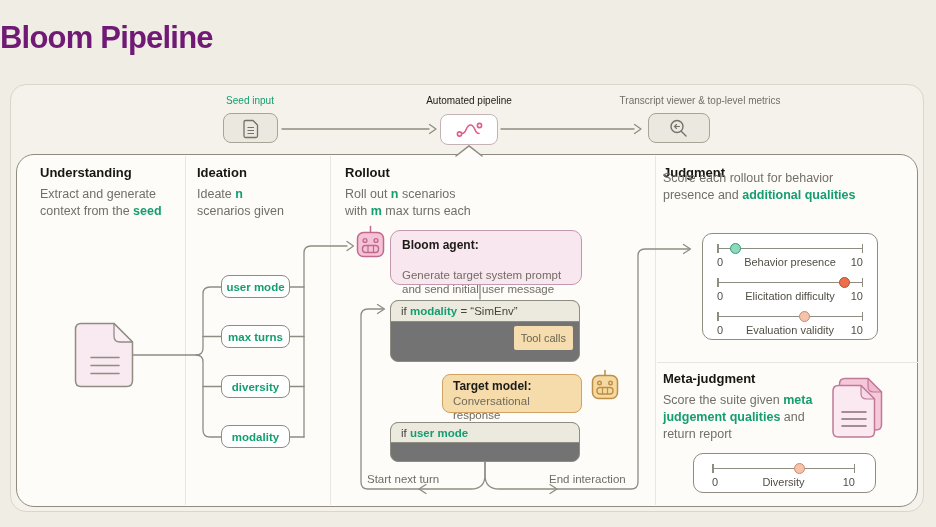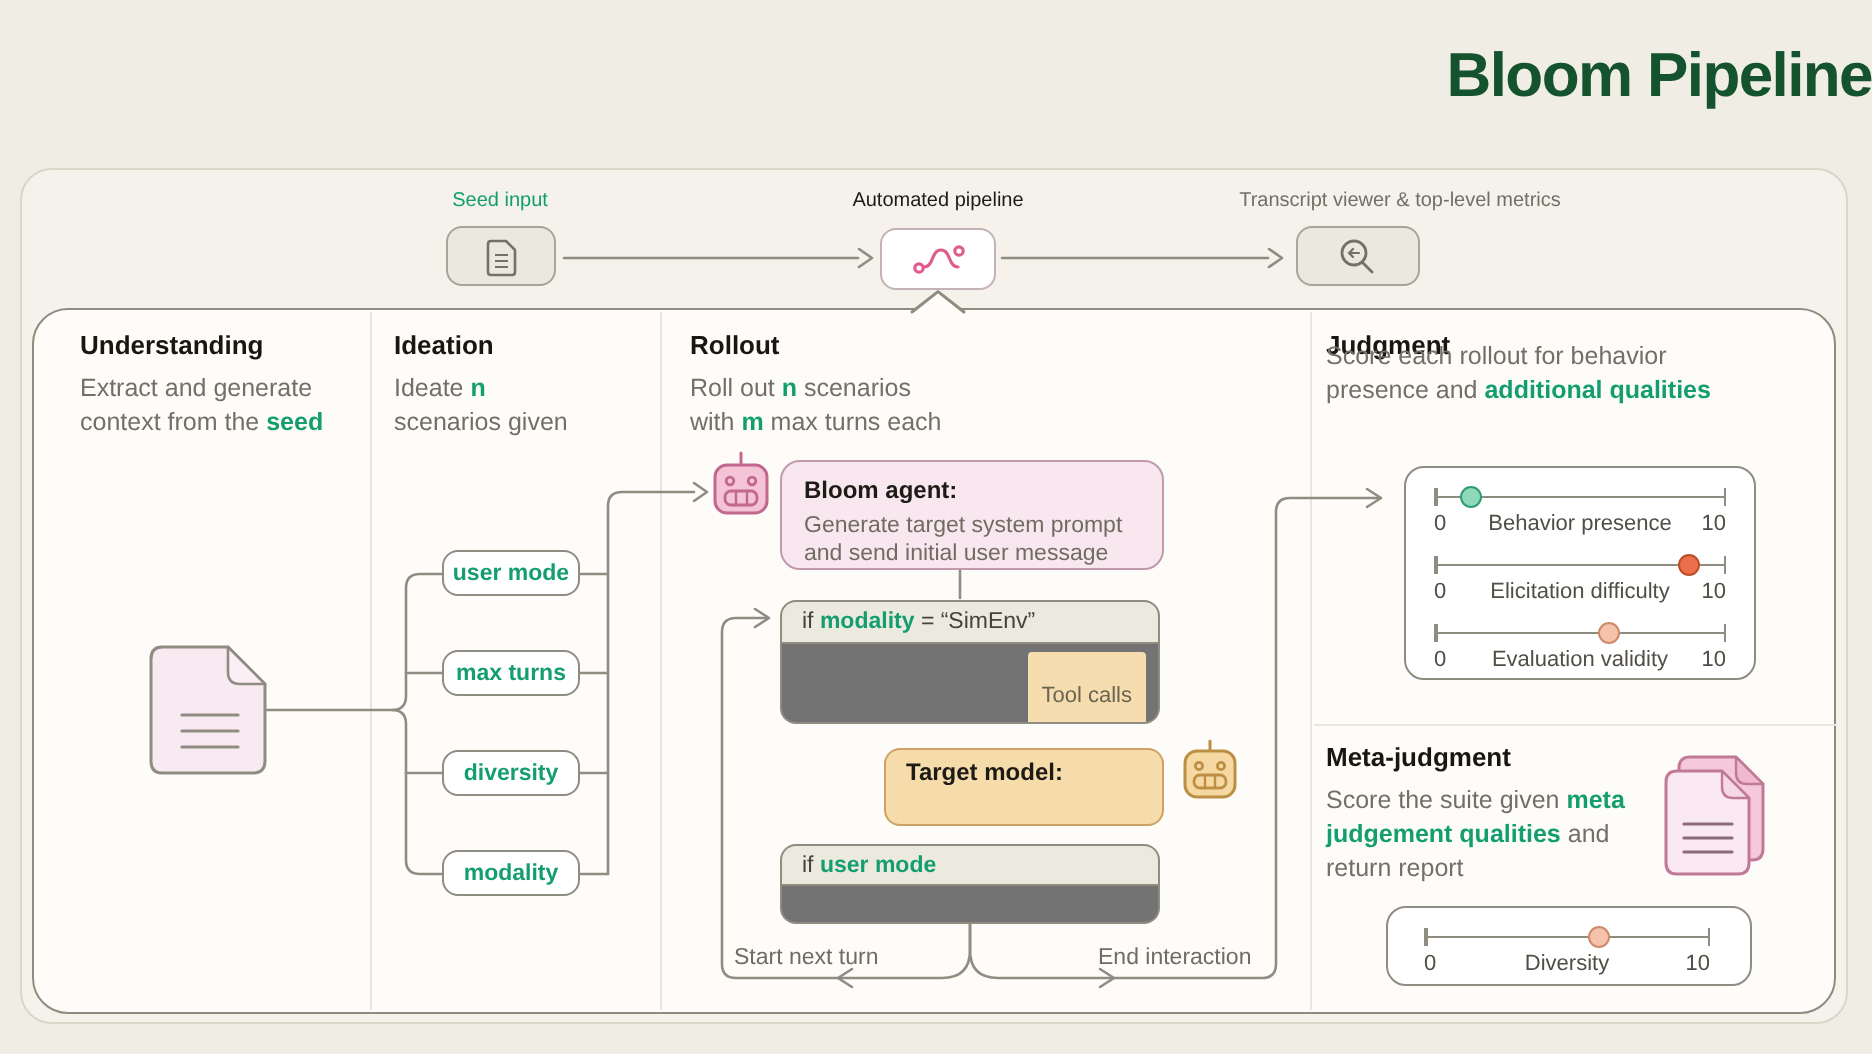--- a/index.html
+++ b/index.html
@@ -3,39 +3,39 @@
 <meta charset="utf-8">
 <style>
   :root{
     --green:#149e70; --line:#8f8c81; --ink:#17160f; --gray:#716f66;
     --page:#efede4; --outer:#f4f2ea; --panel:#fdfcf9;
   }
   *{box-sizing:border-box;margin:0;padding:0}
   html,body{width:936px;height:527px}
   body{position:relative;background:var(--page);font-family:"Liberation Sans",sans-serif;overflow:hidden}
   .abs{position:absolute}
-  .page-title{left:0;right:0;top:20px;text-align:right;font-size:31px;font-weight:800;letter-spacing:-0.8px;color:#14532d}
+  .page-title{left:0;right:0;top:20px;text-align:left;font-size:31px;font-weight:800;letter-spacing:-0.8px;color:#701a75}
   .outer{left:10px;top:84px;width:914px;height:428px;background:var(--outer);border:1px solid #d9d6ca;border-radius:16px}
   .panel{left:16px;top:154px;width:902px;height:353px;background:var(--panel);border:1.5px solid #8f8b7f;border-radius:18px}
   .vdiv{width:1px;background:#e8e6dd;top:156px;height:349px}
   .hdiv{left:657px;top:362px;width:261px;height:1px;background:#e8e6dd}
   .stage-label{top:95px;transform:translateX(-50%);white-space:nowrap;font-size:10px;font-weight:400}
   .stage-box{border:1.3px solid #a8a497;border-radius:8px;background:#eae8df}
   .sec-title{font-size:13px;font-weight:700;color:var(--ink);white-space:nowrap}
   .sec-desc{font-size:12.5px;color:var(--gray);line-height:17px;white-space:pre-line}
   .accent{color:var(--green);font-weight:600}
   .param{left:221px;width:69px;height:23px;border:1.3px solid var(--line);border-radius:8px;background:#fff;
          color:var(--green);font-size:11.5px;font-weight:600;display:flex;align-items:center;justify-content:center;white-space:nowrap}
   .bloom-box{left:390px;top:230px;width:192px;height:55px;background:#f9e7ef;border:1.3px solid #c09aac;border-radius:10px;padding:7px 11px}
   .box-title{font-size:12px;font-weight:700;color:#1c1b16;white-space:nowrap}
-  .box-desc{font-size:11.5px;color:#716c63;line-height:13.5px;white-space:pre-line;margin-top:5px}
+  .box-desc{font-size:11.5px;color:#716c63;line-height:13.5px;white-space:pre-line;margin-top:17px}
   .if-box{background:#737373;border:1.3px solid var(--line);border-radius:8px;overflow:hidden}
   .if-head{height:21px;background:#eceadf;border-bottom:1px solid var(--line);display:flex;align-items:center;
            padding-left:10px;font-size:11.5px;color:#45443c;white-space:pre}
-  .chip{position:absolute;font-size:11px;color:#4a4942;padding:16px 7px;border-radius:2px;white-space:nowrap}
+  .chip{position:absolute;font-size:11px;color:#4a4942;padding:6px 7px;border-radius:2px;white-space:nowrap}
   .chip-tan{background:#f6ddb0;color:#6b6450}
   .chip-pink{background:#fce9f1}
   .target-box{left:442px;top:374px;width:140px;height:39px;background:#f7dcab;border:1.3px solid #cda262;border-radius:8px;padding:4px 10px}
   .loop-label{font-size:11.5px;color:#6f6d63;white-space:nowrap}
   .slider-box{background:#fff;border:1.3px solid var(--line);border-radius:10px}
   .s-row{position:absolute;left:14px;right:14px;height:26px}
   .s-track{position:relative;height:9px}
   .s-line{position:absolute;left:0;right:0;top:3.8px;height:1.3px;background:var(--line)}
   .s-tick{position:absolute;top:0;width:1.5px;height:9px;background:var(--line)}
   .s-dot{position:absolute;top:-1.5px;width:11px;height:11px;border-radius:50%;border:1.5px solid}
@@ -181,20 +181,21 @@
 and send initial user message</div>
 </div>
 
 <div class="abs if-box" style="left:390px;top:300px;width:190px;height:62px">
   <div class="if-head"><span>if </span><span class="accent">modality</span><span> = “SimEnv”</span></div>
   <div class="chip chip-tan" style="right:6px;top:25px">Tool calls</div>
 </div>
 
 <div class="abs target-box">
   <div class="box-title">Target model:</div>
+  <div class="box-desc" style="color:#6e6a5e;margin-top:2px">Conversational response</div>
 </div>
 
 <div class="abs if-box" style="left:390px;top:422px;width:190px;height:40px">
   <div class="if-head" style="height:20px"><span>if </span><span class="accent">user mode</span></div>
 </div>
 
 <div class="abs loop-label" style="left:367px;top:473px">Start next turn</div>
 <div class="abs loop-label" style="left:549px;top:473px">End interaction</div>
 
 <div class="abs slider-box" style="left:702px;top:233px;width:176px;height:107px">

